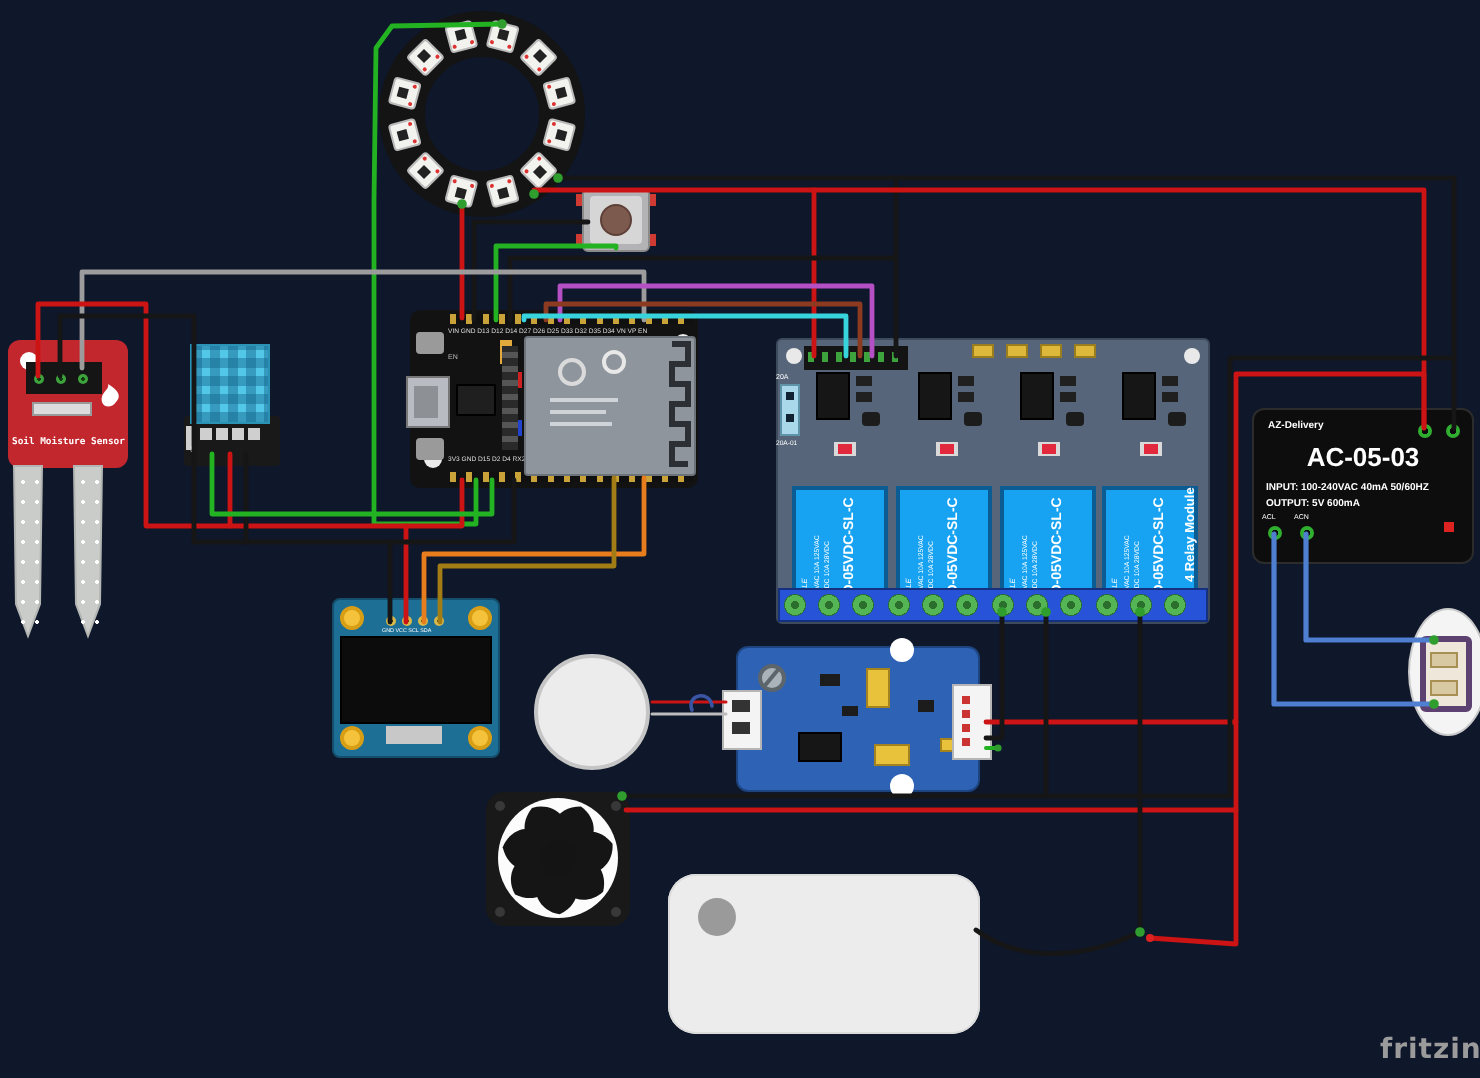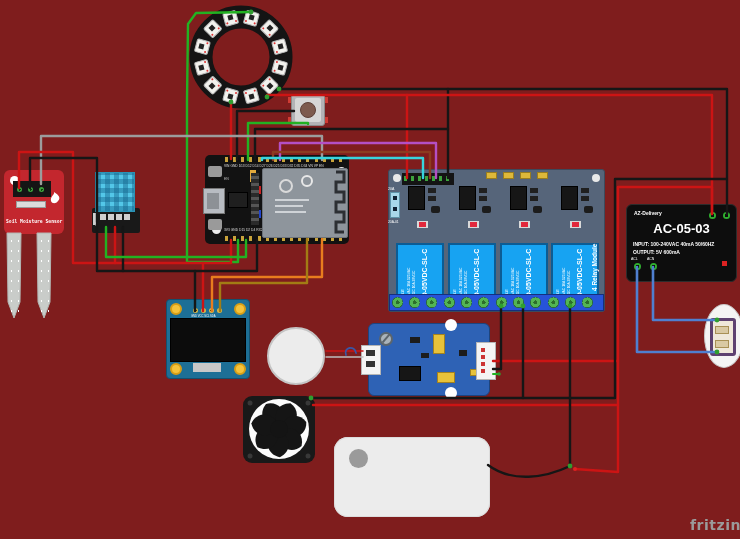--- a/index.html
+++ b/index.html
@@ -1,16 +1,16 @@
 <!DOCTYPE html>
 <html><head>
 <meta charset="utf-8">
 <style>
   html,body{margin:0;padding:0;background:#fff;}
-  #canvas{position:relative;width:740px;height:539px;background:#7f1d1d;overflow:hidden;
+  #canvas{position:relative;width:740px;height:539px;background:#0f172a;overflow:hidden;
           font-family:"Liberation Sans",sans-serif;}
   .abs{position:absolute;}
   .tt{position:absolute;white-space:nowrap;transform-origin:left top;transform:scale(.5);color:#fff;}
   .vt{position:absolute;white-space:nowrap;transform-origin:left top;transform:rotate(-90deg) scale(.5);color:#fff;}
   
   .pins{position:absolute;height:5px;background:repeating-linear-gradient(90deg,#c9a33a 0 3px,#101010 3px 8.15px);}
   
   .hole{position:absolute;border-radius:50%;background:#e9e9e9;}
   .relay{position:absolute;width:48px;height:65px;background:#17a3f2;border:2px solid #0c5c94;box-sizing:border-box;}
   .screw{position:absolute;width:11px;height:11px;border-radius:50%;background:radial-gradient(circle at 50% 50%, #2c6e2c 0 2px, #53b553 2px 5px, #2c6e2c 5px);}

